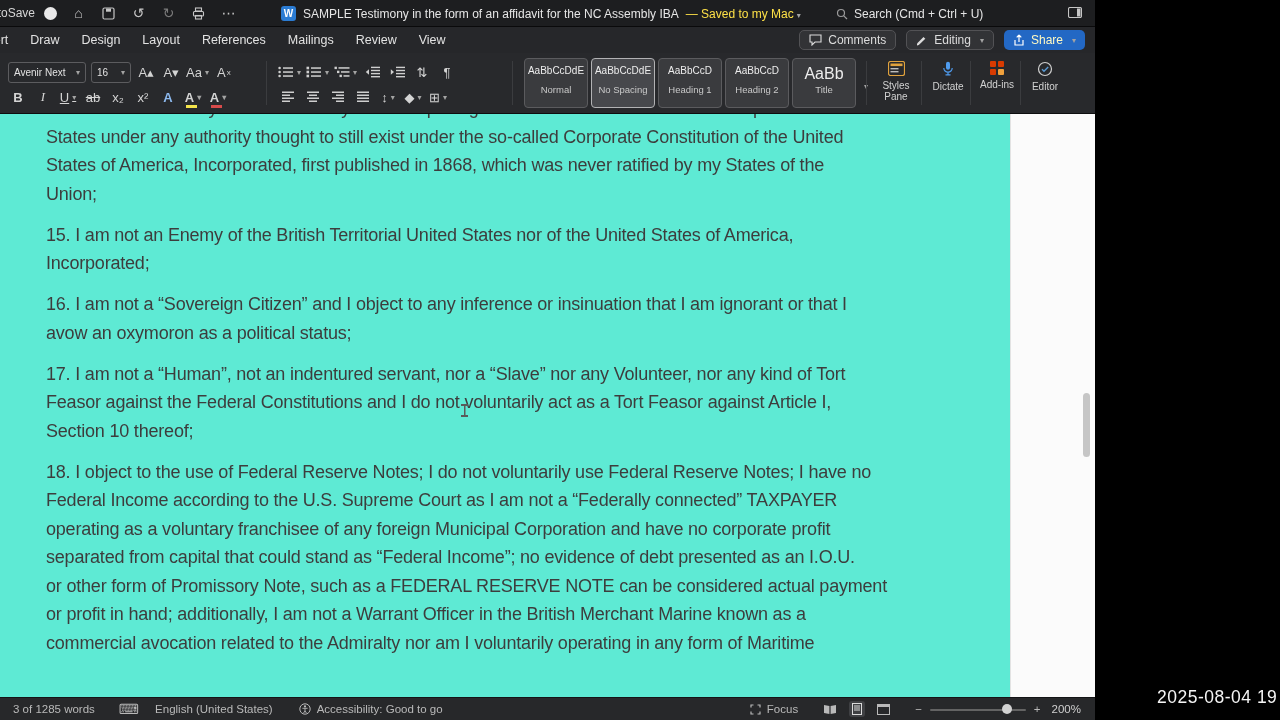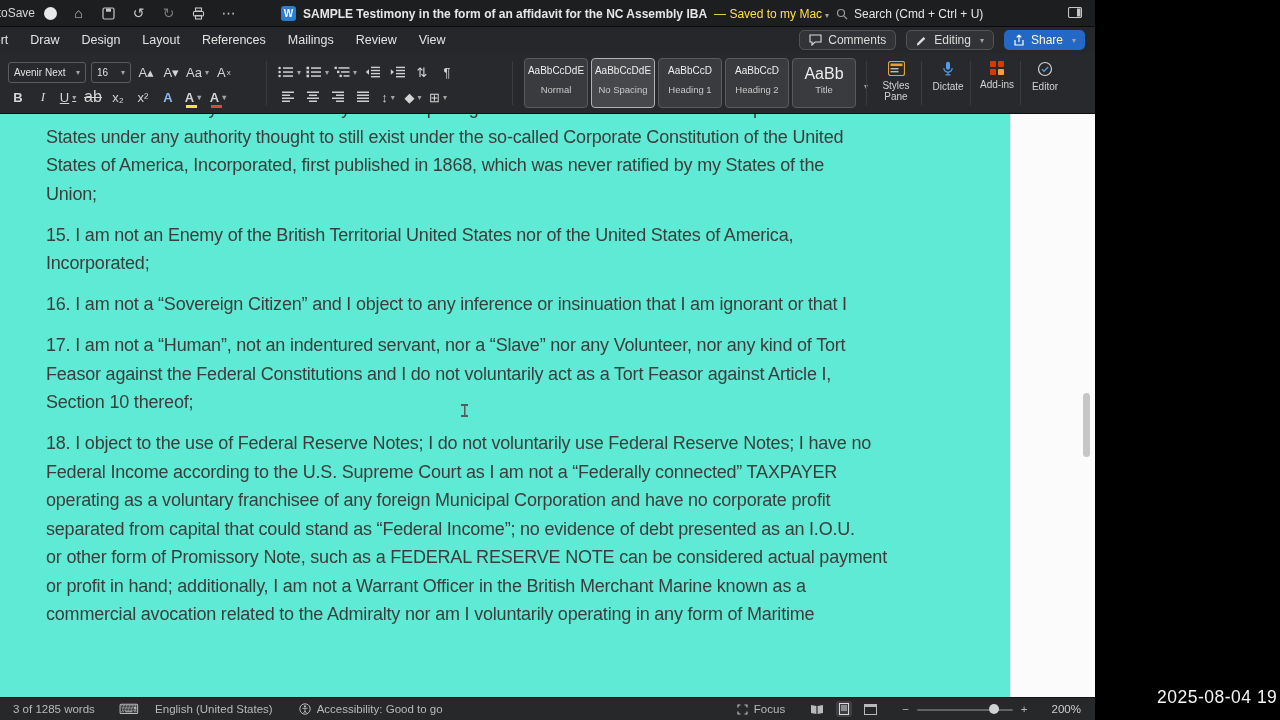--- a/index.html
+++ b/index.html
@@ -9,21 +9,21 @@
   .window { position:absolute; left:0; top:0; width:1095px; height:720px; display:flex; flex-direction:column; overflow:hidden; background:#fff; }
 
   
   .titlebar { height:27px; flex:0 0 27px; background:#1d1e20; border-bottom:1px solid #0a0a0b; display:flex; align-items:center; position:relative; color:#cfcfcf; font-size:12px; }
   .autosave-label { margin-left:-17px; color:#d6d6d6; }
   .toggle { width:13px; height:13px; border-radius:50%; background:#e9e9e9; margin-left:9px; flex:0 0 13px; }
   .tb-icon { margin-left:13px; color:#c6c6c6; font-size:14px; width:17px; text-align:center; display:inline-flex; align-items:center; justify-content:center; }
   .tb-icon.dim { color:#7a7a7a; }
   .title-center { position:absolute; left:281px; top:0; height:27px; display:flex; align-items:center; gap:7px; white-space:nowrap; }
   .word-logo { width:15px; height:15px; background:#2b7cd3; color:#fff; border-radius:3px; font-size:10px; font-weight:700; display:inline-flex; align-items:center; justify-content:center; }
-  .doc-title { color:#e6e6e6;font-weight:bold; }
+  .doc-title { color:#e6e6e6; }
   .title-suffix { color:#fde047; }
   .search-box { position:absolute; left:828px; top:4px; height:19px; display:flex; align-items:center; gap:6px; color:#e5e5e5; padding:0 8px; border-radius:5px; }
   .panel-btn { position:absolute; left:1068px; top:7px; }
 
   
   .ribbon-tabs { height:26px; flex:0 0 26px; background:#26272a; display:flex; align-items:center; justify-content:space-between; }
   .tab-list { display:flex; align-items:center; }
   .tab { padding:0 11px; font-size:12.5px; color:#e2e2e2; white-space:nowrap; }
   .tab:first-child { margin-left:-34px; }
   .tabs-right { display:flex; align-items:center; gap:10px; margin-right:10px; }
@@ -33,21 +33,21 @@
 
   
   .toolbar { height:61px; flex:0 0 61px; background:#28292c; position:relative; border-bottom:1px solid #0e0e0f; }
   .row { position:absolute; display:flex; align-items:center; gap:5px; height:22px; }
   .combo { border:1px solid #5c5c5f; border-radius:3px; display:inline-flex; align-items:center; justify-content:space-between; padding:0 5px; height:21px; font-size:10px; color:#e2e2e2; white-space:nowrap; overflow:hidden; }
   .icon-btn { color:#d4d4d4; font-size:13px; display:inline-flex; align-items:center; justify-content:center; min-width:20px; height:22px; white-space:nowrap; }
   .dd::after { content:"▾"; font-size:8px; color:#a3a3a3; margin-left:3px; display:inline-block; }
   .b-bold { font-weight:700; }
   .b-italic { font-style:italic; font-family:"Liberation Serif",serif; }
   .b-underline { text-decoration:underline; }
-  .b-strike { text-decoration:line-through; font-size:16px; }
+  .b-strike { text-decoration:line-through; font-size:13px; }
   .b-effects { color:#8db9ef; font-weight:700; }
   .b-hl { background:linear-gradient(#f3e34b,#f3e34b) 3px 100%/11px 3px no-repeat; font-weight:700; }
   .b-fc { background:linear-gradient(#d84b4b,#d84b4b) 3px 100%/11px 3px no-repeat; font-weight:700; }
   .clearfmt::after { content:"x"; font-size:8px; color:#cfcfcf; vertical-align:top; margin-left:1px; }
   .sep { position:absolute; top:8px; height:44px; width:1px; background:#3b3c3f; }
   .gallery { position:absolute; left:524px; top:5px; width:334px; height:50px; display:flex; gap:3px; overflow:hidden; }
   .style-box { flex:0 0 64px; width:64px; background:#3a3b3e; border:1px solid #5b5b5e; border-radius:4px; display:flex; flex-direction:column; align-items:center; justify-content:space-between; padding:6px 2px 12px; }
   .style-box.selected { border-color:#b2b2b4; background:#47484c; }
   .style-preview { font-size:10px; color:#ededed; white-space:nowrap; overflow:hidden; }
   .style-box.lg .style-preview { font-size:16px; }
@@ -379,20 +379,21 @@
             <div class="line">States under any authority thought to still exist under the so-called Corporate Constitution of the United</div>
             <div class="line">States of America, Incorporated, first published in 1868, which was never ratified by my States of the</div>
             <div class="line">Union;</div>
           </div>
           <div class="para">
             <div class="line">15. I am not an Enemy of the British Territorial United States nor of the United States of America,</div>
             <div class="line">Incorporated;</div>
           </div>
           <div class="para">
             <div class="line">16. I am not a “Sovereign Citizen” and I object to any inference or insinuation that I am ignorant or that I</div>
+            <div class="line">avow an oxymoron as a political status;</div>
           </div>
           <div class="para">
             <div class="line">17. I am not a “Human”, not an indentured servant, nor a “Slave” nor any Volunteer, nor any kind of Tort</div>
             <div class="line">Feasor against the Federal Constitutions and I do not voluntarily act as a Tort Feasor against Article I,</div>
             <div class="line">Section 10 thereof;</div>
           </div>
           <div class="para">
             <div class="line">18. I object to the use of Federal Reserve Notes; I do not voluntarily use Federal Reserve Notes; I have no</div>
             <div class="line">Federal Income according to the U.S. Supreme Court as I am not a “Federally connected” TAXPAYER</div>
             <div class="line">operating as a voluntary franchisee of any foreign Municipal Corporation and have no corporate profit</div>
@@ -450,20 +451,20 @@
                 <rect x="0.5" y="0.5" width="12" height="2.5" fill="#b9b9b9"></rect>
               </svg>
           </span>
         </span>
         <span class="zoom-group">
           <span>−</span>
           <span class="slider">
               <span class="knob"></span>
             </span>
           <span>+</span>
-          <span style="margin-left:16px;color:#cfcfcf">200%</span>
+          <span style="margin-left:3px;color:#cfcfcf">200%</span>
         </span>
       </div>
     </div>
   </div>
 
   <div class="timestamp">2025-08-04 19</div>
 </div>
 
 </body></html>

